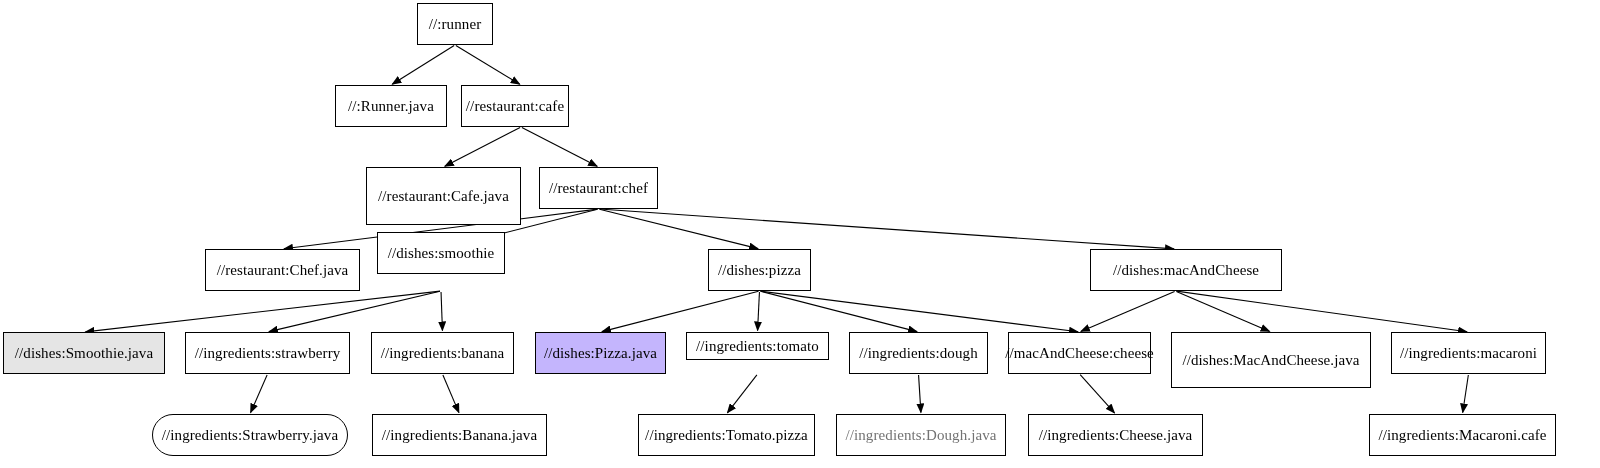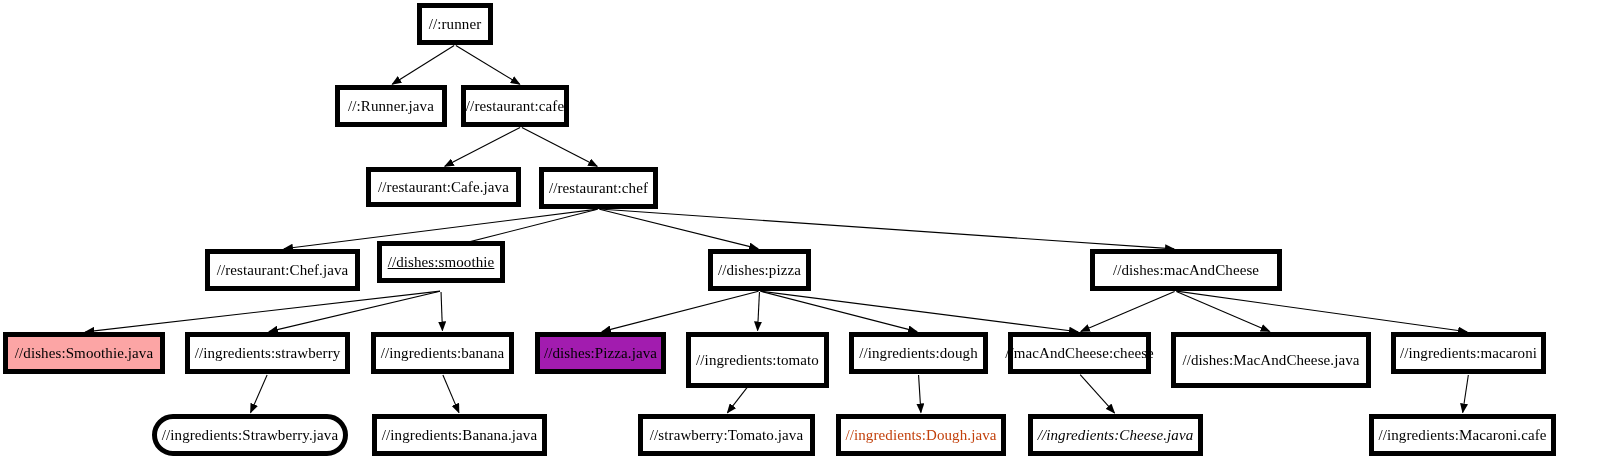--- a/index.html
+++ b/index.html
@@ -19,21 +19,21 @@
     position: absolute;
     left: 0;
     top: 0;
     width: 1600px;
     height: 468px;
     pointer-events: none;
   }
   .node {
     position: absolute;
     box-sizing: border-box;
-    border: 5px solid #c2410c;
+    border: 1px solid #c2410c;
     background: #ffffff;
     display: flex;
     align-items: center;
     justify-content: center;
     white-space: nowrap;
   }
   .node-label {
     font-family: "Liberation Serif", "DejaVu Serif", serif;
     font-size: 15px;
     color: #000000;
@@ -81,51 +81,51 @@
   <div id="node-group">
       <div class="node" style="left: 417px; top: 3px; width: 76px; height: 42px; border-color: rgb(0, 0, 0); background: rgb(255, 255, 255);">
         <span class="node-label" style="color: rgb(0, 0, 0);">//:runner</span>
       </div>
       <div class="node" style="left: 335px; top: 85px; width: 112px; height: 42px; border-color: rgb(0, 0, 0); background: rgb(255, 255, 255);">
         <span class="node-label" style="color: rgb(0, 0, 0);">//:Runner.java</span>
       </div>
       <div class="node" style="left: 461px; top: 85px; width: 108px; height: 42px; border-color: rgb(0, 0, 0); background: rgb(255, 255, 255);">
         <span class="node-label" style="color: rgb(0, 0, 0);">//restaurant:cafe</span>
       </div>
-      <div class="node" style="left: 366px; top: 167px; width: 155px; height: 40px; border-color: rgb(0, 0, 0); background: rgb(255, 255, 255);">
+      <div class="node" style="left: 366px; top: 167px; width: 155px; height: 58px; border-color: rgb(0, 0, 0); background: rgb(255, 255, 255);">
         <span class="node-label" style="color: rgb(0, 0, 0);">//restaurant:Cafe.java</span>
       </div>
       <div class="node" style="left: 539px; top: 167px; width: 119px; height: 42px; border-color: rgb(0, 0, 0); background: rgb(255, 255, 255);">
         <span class="node-label" style="color: rgb(0, 0, 0);">//restaurant:chef</span>
       </div>
       <div class="node" style="left: 205px; top: 249px; width: 155px; height: 42px; border-color: rgb(0, 0, 0); background: rgb(255, 255, 255);">
         <span class="node-label" style="color: rgb(0, 0, 0);">//restaurant:Chef.java</span>
       </div>
-      <div class="node" style="left: 377px; top: 241px; width: 128px; height: 42px; border-color: rgb(0, 0, 0); background: rgb(255, 255, 255); text-decoration: underline;">
+      <div class="node" style="left: 377px; top: 232px; width: 128px; height: 42px; border-color: rgb(0, 0, 0); background: rgb(255, 255, 255);">
         <span class="node-label" style="color: rgb(0, 0, 0);">//dishes:smoothie</span>
       </div>
       <div class="node" style="left: 708px; top: 249px; width: 103px; height: 42px; border-color: rgb(0, 0, 0); background: rgb(255, 255, 255);">
         <span class="node-label" style="color: rgb(0, 0, 0);">//dishes:pizza</span>
       </div>
       <div class="node" style="left: 1090px; top: 249px; width: 192px; height: 42px; border-color: rgb(0, 0, 0); background: rgb(255, 255, 255);">
         <span class="node-label" style="color: rgb(0, 0, 0);">//dishes:macAndCheese</span>
       </div>
-      <div class="node" style="left: 3px; top: 332px; width: 162px; height: 42px; border-color: rgb(0, 0, 0); background: #fca5a5;">
+      <div class="node" style="left: 3px; top: 332px; width: 162px; height: 42px; border-color: rgb(0, 0, 0); background: #e5e5e5;">
         <span class="node-label" style="color: rgb(0, 0, 0);">//dishes:Smoothie.java</span>
       </div>
       <div class="node" style="left: 185px; top: 332px; width: 165px; height: 42px; border-color: rgb(0, 0, 0); background: rgb(255, 255, 255);">
         <span class="node-label" style="color: rgb(0, 0, 0);">//ingredients:strawberry</span>
       </div>
       <div class="node" style="left: 371px; top: 332px; width: 143px; height: 42px; border-color: rgb(0, 0, 0); background: rgb(255, 255, 255);">
         <span class="node-label" style="color: rgb(0, 0, 0);">//ingredients:banana</span>
       </div>
-      <div class="node" style="left: 535px; top: 332px; width: 131px; height: 42px; border-color: rgb(0, 0, 0); background: #a21caf;">
+      <div class="node" style="left: 535px; top: 332px; width: 131px; height: 42px; border-color: rgb(0, 0, 0); background: #c4b5fd;">
         <span class="node-label" style="color: rgb(0, 0, 0);">//dishes:Pizza.java</span>
       </div>
-      <div class="node" style="left: 686px; top: 332px; width: 143px; height: 56px; border-color: rgb(0, 0, 0); background: rgb(255, 255, 255);">
+      <div class="node" style="left: 686px; top: 332px; width: 143px; height: 28px; border-color: rgb(0, 0, 0); background: rgb(255, 255, 255);">
         <span class="node-label" style="color: rgb(0, 0, 0);">//ingredients:tomato</span>
       </div>
       <div class="node" style="left: 849px; top: 332px; width: 139px; height: 42px; border-color: rgb(0, 0, 0); background: rgb(255, 255, 255);">
         <span class="node-label" style="color: rgb(0, 0, 0);">//ingredients:dough</span>
       </div>
       <div class="node" style="left: 1008px; top: 332px; width: 143px; height: 42px; border-color: rgb(0, 0, 0); background: rgb(255, 255, 255);">
         <span class="node-label" style="color: rgb(0, 0, 0);">//macAndCheese:cheese</span>
       </div>
       <div class="node" style="left: 1171px; top: 332px; width: 200px; height: 56px; border-color: rgb(0, 0, 0); background: rgb(255, 255, 255);">
         <span class="node-label" style="color: rgb(0, 0, 0);">//dishes:MacAndCheese.java</span>
@@ -133,25 +133,25 @@
       <div class="node" style="left: 1391px; top: 332px; width: 155px; height: 42px; border-color: rgb(0, 0, 0); background: rgb(255, 255, 255);">
         <span class="node-label" style="color: rgb(0, 0, 0);">//ingredients:macaroni</span>
       </div>
       <div class="node" style="left: 152px; top: 414px; width: 196px; height: 42px; border-color: rgb(0, 0, 0); background: rgb(255, 255, 255); border-radius: 21px;">
         <span class="node-label" style="color: rgb(0, 0, 0);">//ingredients:Strawberry.java</span>
       </div>
       <div class="node" style="left: 372px; top: 414px; width: 175px; height: 42px; border-color: rgb(0, 0, 0); background: rgb(255, 255, 255);">
         <span class="node-label" style="color: rgb(0, 0, 0);">//ingredients:Banana.java</span>
       </div>
       <div class="node" style="left: 638px; top: 414px; width: 177px; height: 42px; border-color: rgb(0, 0, 0); background: rgb(255, 255, 255);">
-        <span class="node-label" style="color: rgb(0, 0, 0);">//strawberry:Tomato.java</span>
+        <span class="node-label" style="color: rgb(0, 0, 0);">//ingredients:Tomato.pizza</span>
       </div>
       <div class="node" style="left: 836px; top: 414px; width: 170px; height: 42px; border-color: rgb(0, 0, 0); background: rgb(255, 255, 255);">
-        <span class="node-label" style="color: #c2410c;">//ingredients:Dough.java</span>
+        <span class="node-label" style="color: #737373;">//ingredients:Dough.java</span>
       </div>
       <div class="node" style="left: 1028px; top: 414px; width: 175px; height: 42px; border-color: rgb(0, 0, 0); background: rgb(255, 255, 255);">
-        <span class="node-label" style="color: rgb(0, 0, 0); font-style: italic;">//ingredients:Cheese.java</span>
+        <span class="node-label" style="color: rgb(0, 0, 0);">//ingredients:Cheese.java</span>
       </div>
       <div class="node" style="left: 1369px; top: 414px; width: 187px; height: 42px; border-color: rgb(0, 0, 0); background: rgb(255, 255, 255);">
         <span class="node-label" style="color: rgb(0, 0, 0);">//ingredients:Macaroni.cafe</span>
       </div>
     </div>
 </div>
 
 </body></html>

